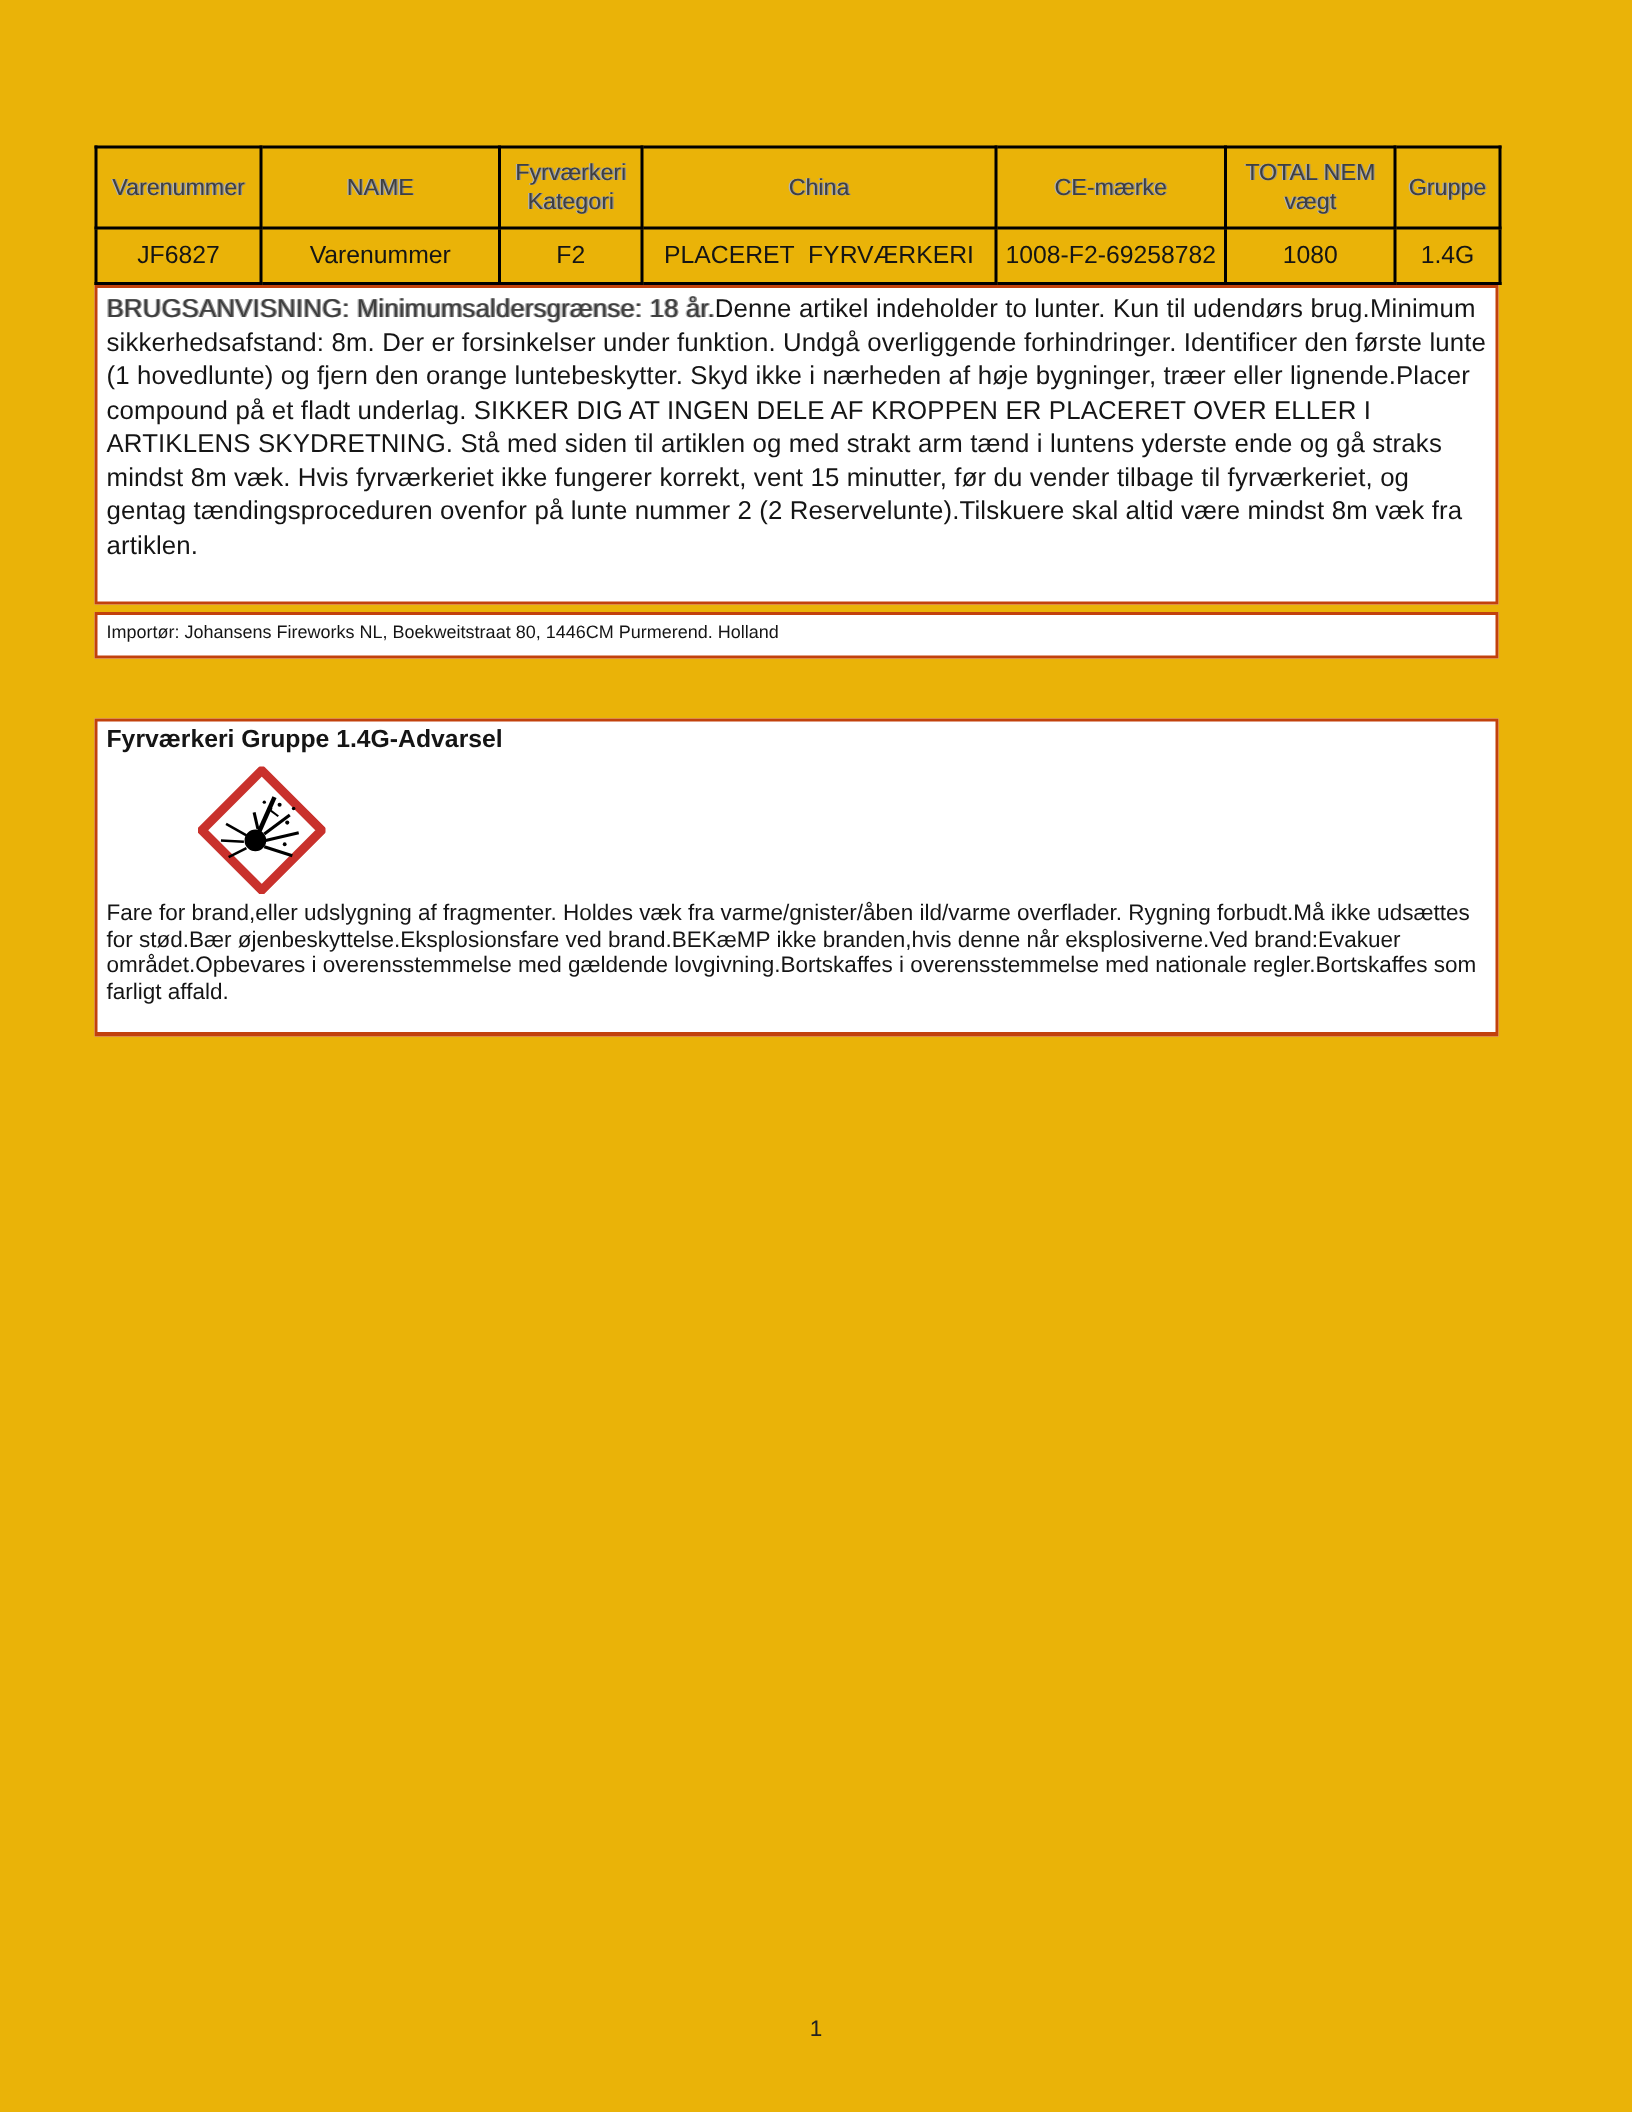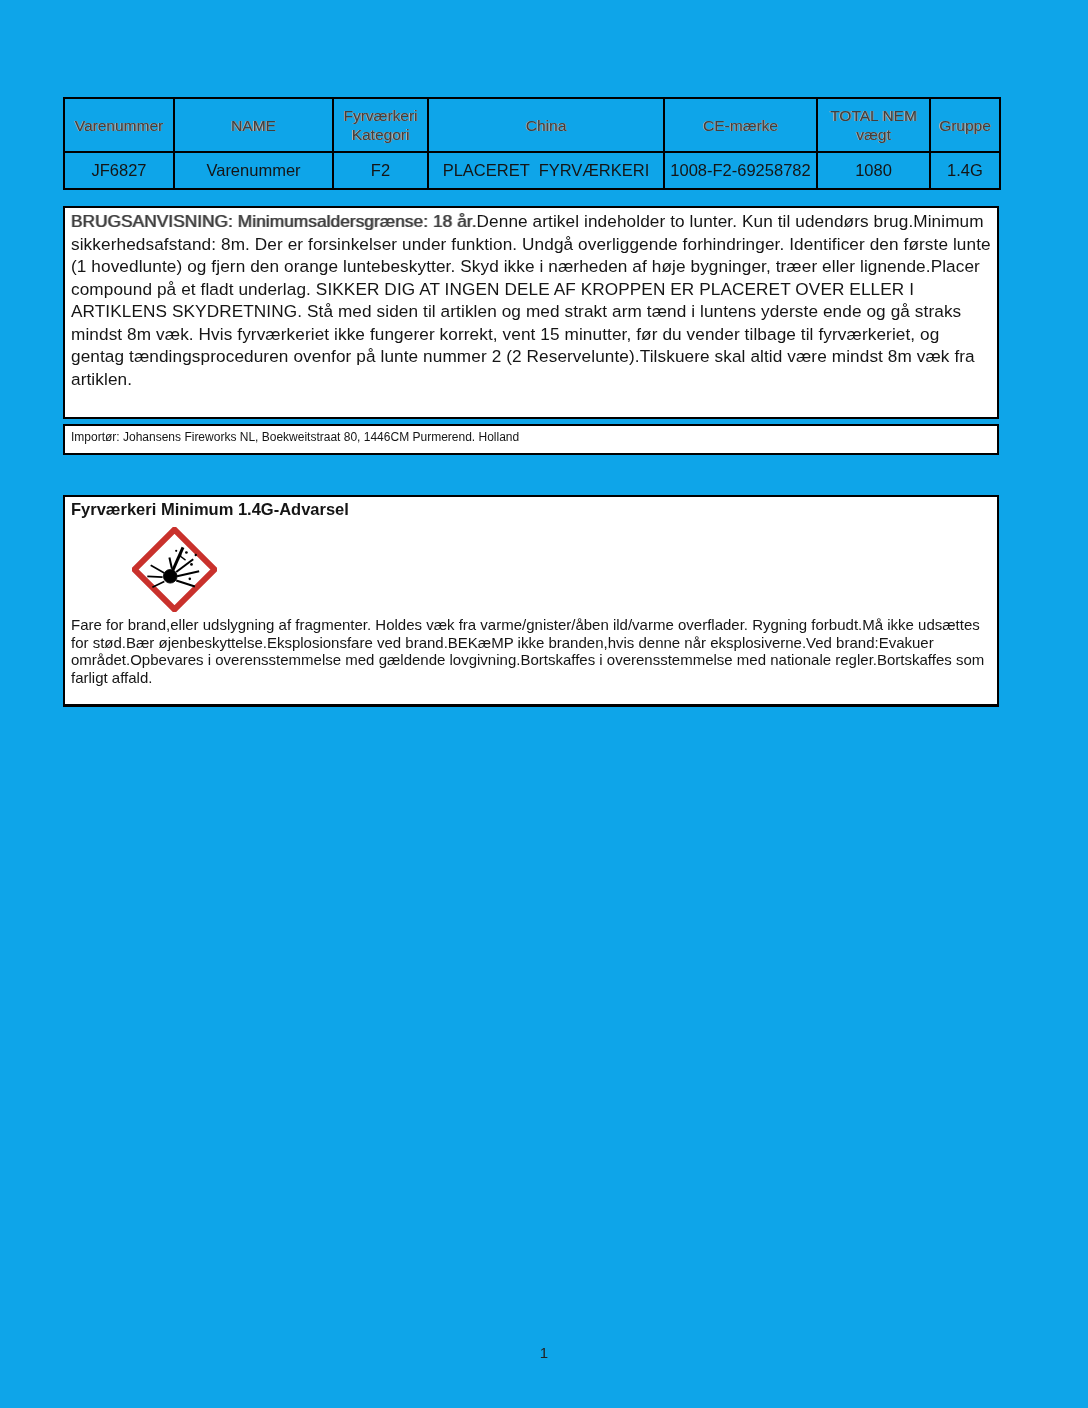--- a/index.html
+++ b/index.html
@@ -1,26 +1,26 @@
 <!DOCTYPE html>
 <html><head>
 <meta charset="utf-8">
 <style>
   html, body { margin: 0; padding: 0; background: #ffffff; }
   .page {
     position: relative;
     width: 1088px;
     height: 1408px;
-    background: #0ea5e9;
+    background: #eab308;
     font-family: "Liberation Sans", "DejaVu Sans", sans-serif;
     color: #151515;
     overflow: hidden;
   }
   .abs { position: absolute; box-sizing: border-box; }
-  .box { border: 2px solid #000000; background: #fff; margin-top: 16px; }
+  .box { border: 2px solid #c2410c; background: #fff; }
 
   
   .table-wrap { left: 63px; top: 97px; width: 936px; height: 93px; }
   table.spec { border-collapse: collapse; table-layout: fixed; width: 100%; height: 100%; }
   table.spec th, table.spec td {
     border: 2px solid #000;
     text-align: center;
     vertical-align: middle;
     padding: 2px 3px;
     white-space: pre-wrap;
@@ -114,21 +114,21 @@
   <div class="abs box instructions">
     <p><span class="fz">BRUGSANVISNING: Minimumsaldersgrænse: 18 år.</span><span>Denne artikel indeholder to lunter. Kun til udendørs brug.Minimum sikkerhedsafstand: 8m. Der er forsinkelser under funktion. Undgå overliggende forhindringer. Identificer den første lunte (1 hovedlunte) og fjern den orange luntebeskytter. Skyd ikke i nærheden af høje bygninger, træer eller lignende.Placer compound på et fladt underlag. SIKKER DIG AT INGEN DELE AF KROPPEN ER PLACERET OVER ELLER I ARTIKLENS SKYDRETNING. Stå med siden til artiklen og med strakt arm tænd i luntens yderste ende og gå straks mindst 8m væk. Hvis fyrværkeriet ikke fungerer korrekt, vent 15 minutter, før du vender tilbage til fyrværkeriet, og gentag tændingsproceduren ovenfor på lunte nummer 2 (2 Reservelunte).Tilskuere skal altid være mindst 8m væk fra artiklen.</span></p>
   </div>
 
   <div class="abs box importer">
     <span>Importør: Johansens Fireworks NL, Boekweitstraat 80, 1446CM Purmerend. Holland</span>
   </div>
 
 
   <div class="abs box warnbox">
-    <div class="warn-title">Fyrværkeri Minimum 1.4G-Advarsel</div>
+    <div class="warn-title">Fyrværkeri Gruppe 1.4G-Advarsel</div>
 
     <svg class="pictogram" viewBox="0 0 100 100" xmlns="http://www.w3.org/2000/svg">
       <path d="M50 3 L97 50 L50 97 L3 50 Z" fill="#ffffff" stroke="#c9312c" stroke-width="7" stroke-linejoin="miter"></path>
       <g stroke="#000" fill="#000">
         <circle cx="45" cy="58" r="8" stroke-width="1"></circle>
         <path d="M48 51 L60 24" stroke-width="3.5" fill="none"></path>
         <path d="M55 33 L63 39" stroke-width="1.6" fill="none"></path>
         <path d="M47 49 L44 36" stroke-width="2.4" fill="none"></path>
         <path d="M52 53 L72 38" stroke-width="2.4" fill="none"></path>
         <path d="M53 58 L79 52" stroke-width="2.4" fill="none"></path>

